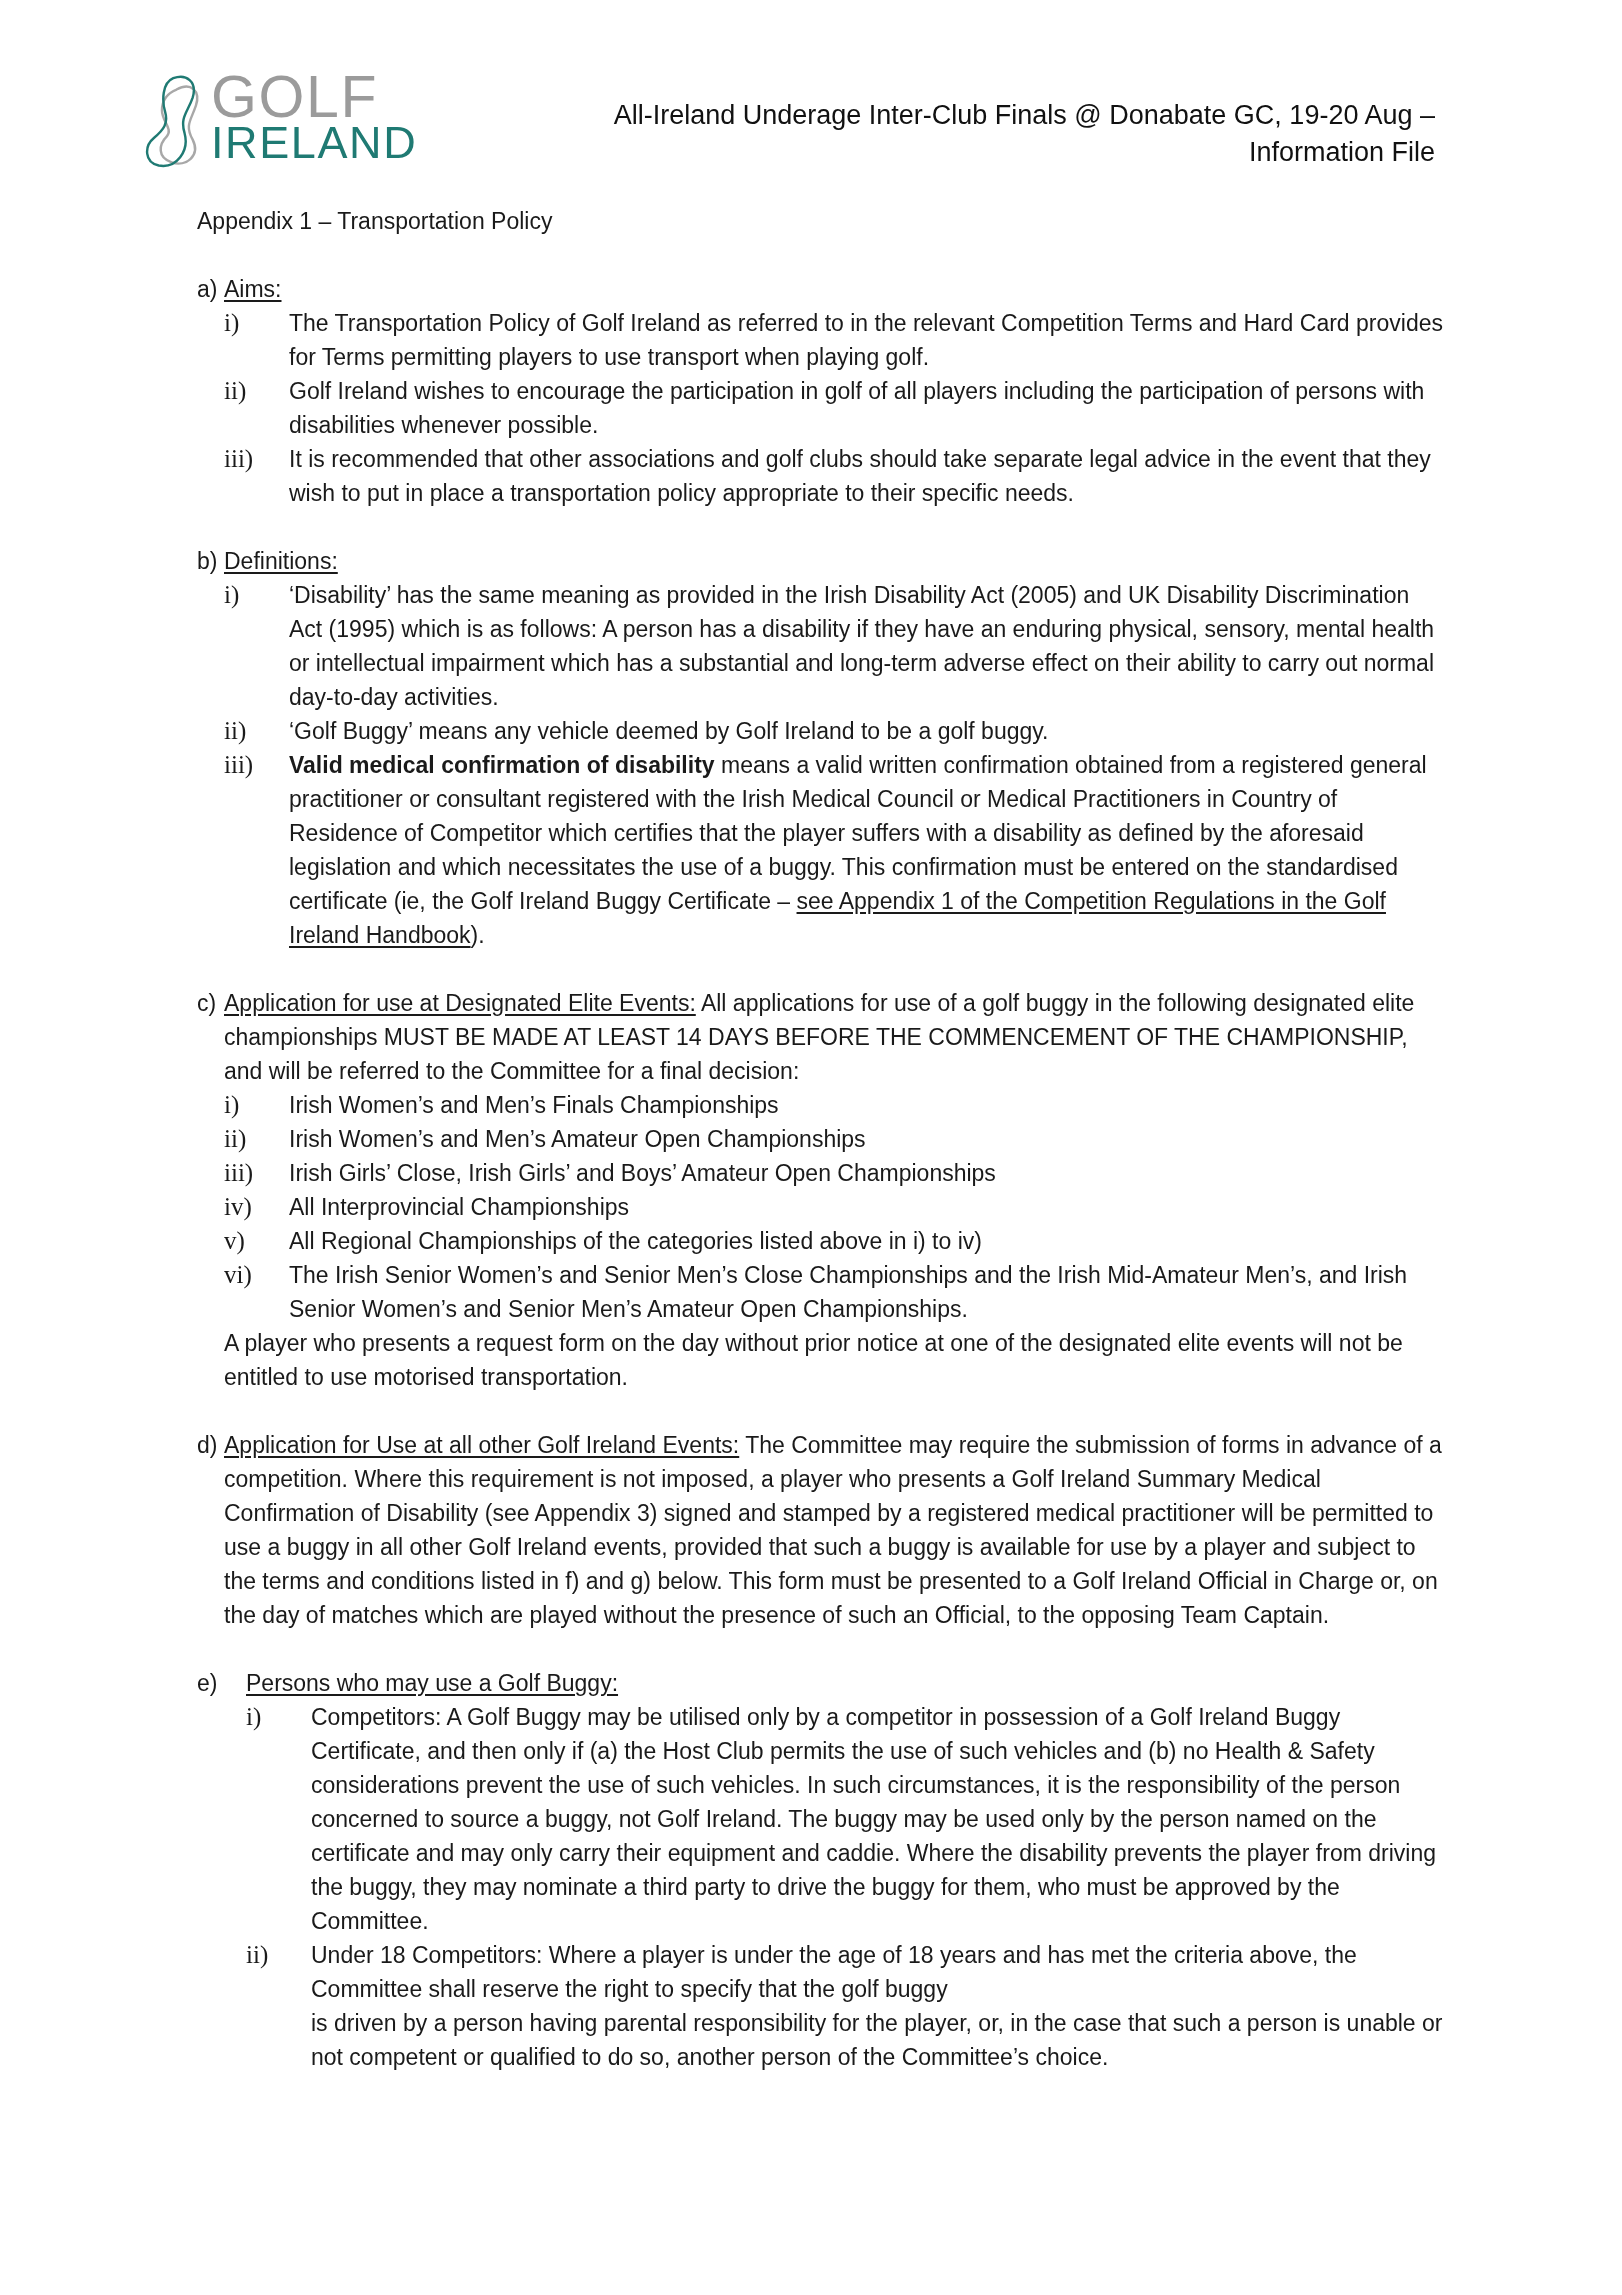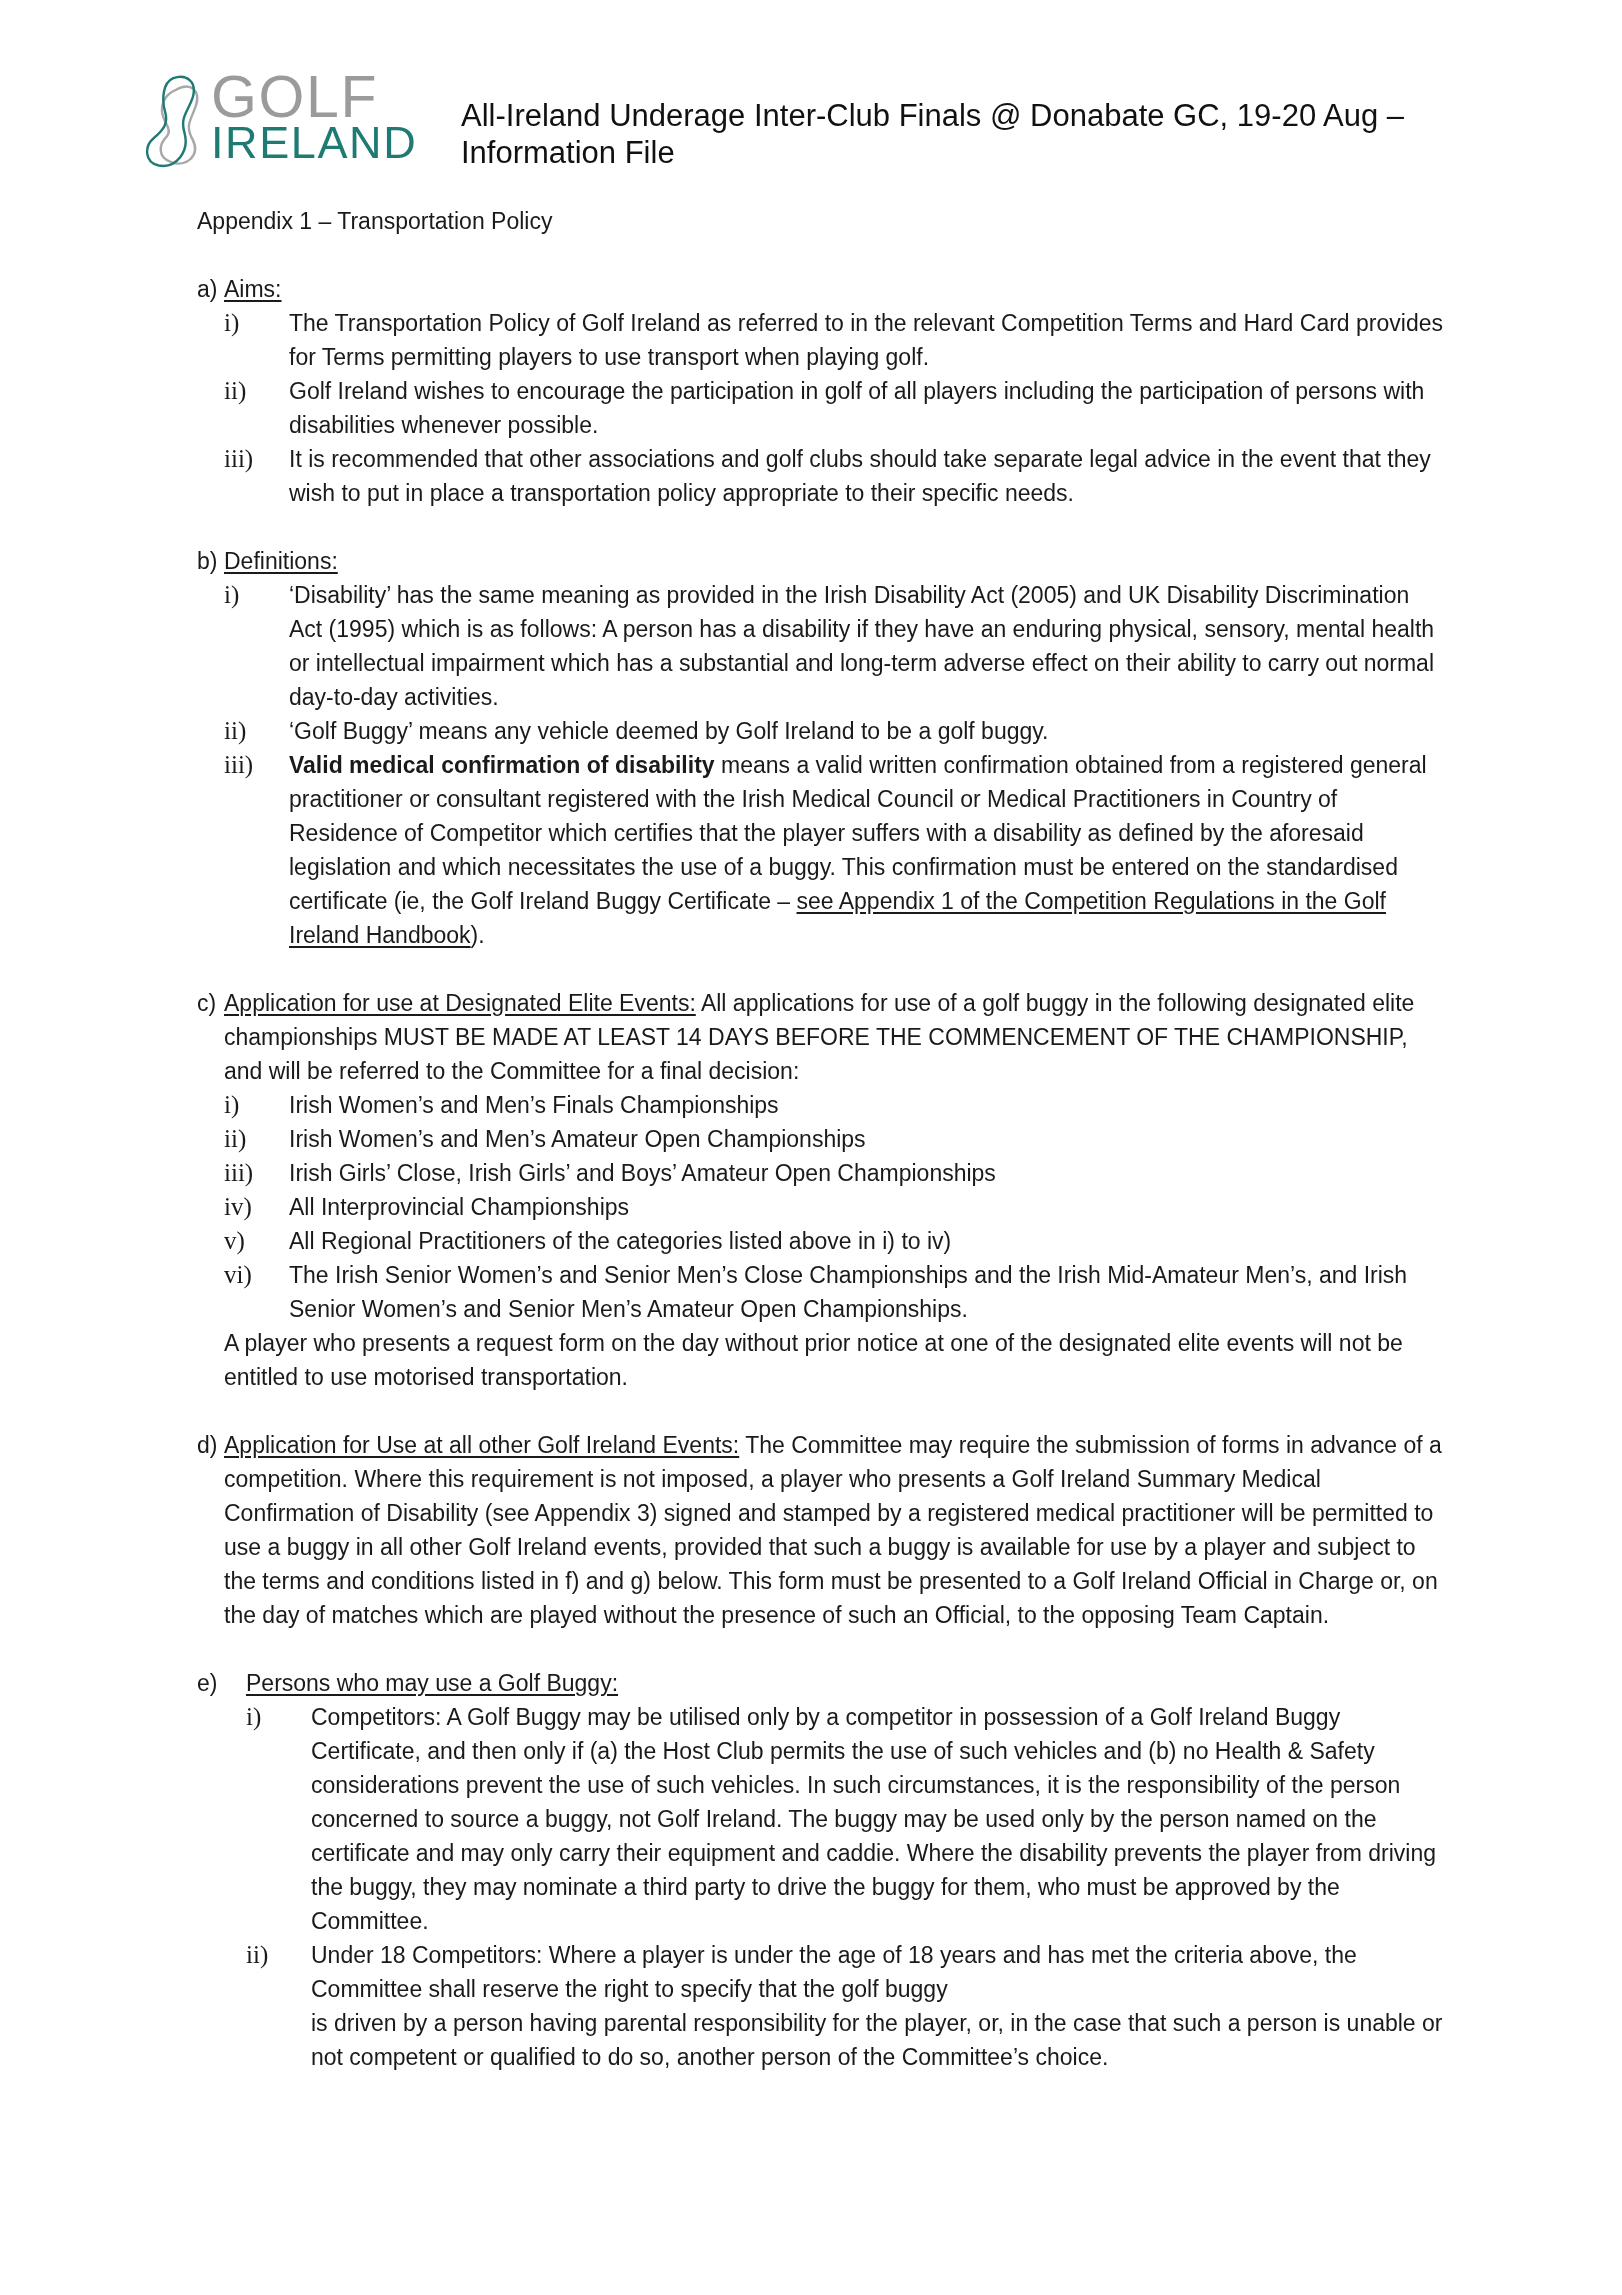--- a/index.html
+++ b/index.html
@@ -4,22 +4,22 @@
 <style>
   html, body { margin: 0; padding: 0; background: #ffffff; }
   body { width: 1623px; height: 2295px; position: relative; overflow: hidden;
          font-family: "Liberation Sans", sans-serif; color: #1a1a1a; }
   .logo { position: absolute; left: 144px; top: 75px; width: 308px; height: 97px; }
   .logo svg { position: absolute; left: 0; top: 0; }
   .logo-golf { position: absolute; left: 67px; top: 0px; font-size: 59px; letter-spacing: 1.6px;
                color: #9b9b9b; font-weight: normal; line-height: 45px; }
   .logo-ireland { position: absolute; left: 67px; top: 44px; font-size: 45px; letter-spacing: 1.6px;
                   color: #1f7a73; line-height: 47px; text-align: right; }
-  .header-title { position: absolute; right: 188px; top: 97px; width: 974px; text-align: left;
-                  font-size: 31px; line-height: 37px; color: #111; }
+  .header-title { position: absolute; right: 188px; top: 97px; width: 974px; text-align: right;
+                  font-size: 27px; line-height: 37px; color: #111; }
   .doc { position: absolute; left: 197px; top: 204px; width: 1250px; font-size: 23px; line-height: 34px; }
   .doc-title { margin: 0 0 34px 0; }
   .section { position: relative; margin-bottom: 34px; }
   .sec-letter { position: absolute; left: 0; top: 0; }
   .sec-body { margin-left: 27px; }
   .sec-body.e-indent { margin-left: 49px; }
   .heading { text-decoration: underline; text-underline-offset: 3.2px; }
   .item { position: relative; padding-left: 65px; }
   .numeral { position: absolute; left: 0; top: 0; font-family: "Liberation Serif", serif; font-size: 25px; }
   b { font-weight: bold; }
@@ -98,21 +98,21 @@
       <div class="item">
         <span class="numeral">iii)</span>
         <span>Irish Girls’ Close, Irish Girls’ and Boys’ Amateur Open Championships</span>
       </div>
       <div class="item">
         <span class="numeral">iv)</span>
         <span>All Interprovincial Championships</span>
       </div>
       <div class="item">
         <span class="numeral">v)</span>
-        <span>All Regional Practitioners of the categories listed above in i) to iv)</span>
+        <span>All Regional Championships of the categories listed above in i) to iv)</span>
       </div>
       <div class="item">
         <span class="numeral">vi)</span>
         <span>The Irish Senior Women’s and Senior Men’s Close Championships and the Irish Mid-Amateur Men’s, and Irish Senior Women’s and Senior Men’s Amateur Open Championships.</span>
       </div>
       <div>A player who presents a request form on the day without prior notice at one of the designated elite events will not be entitled to use motorised transportation.</div>
     </div>
   </div>
 
   <div class="section">

